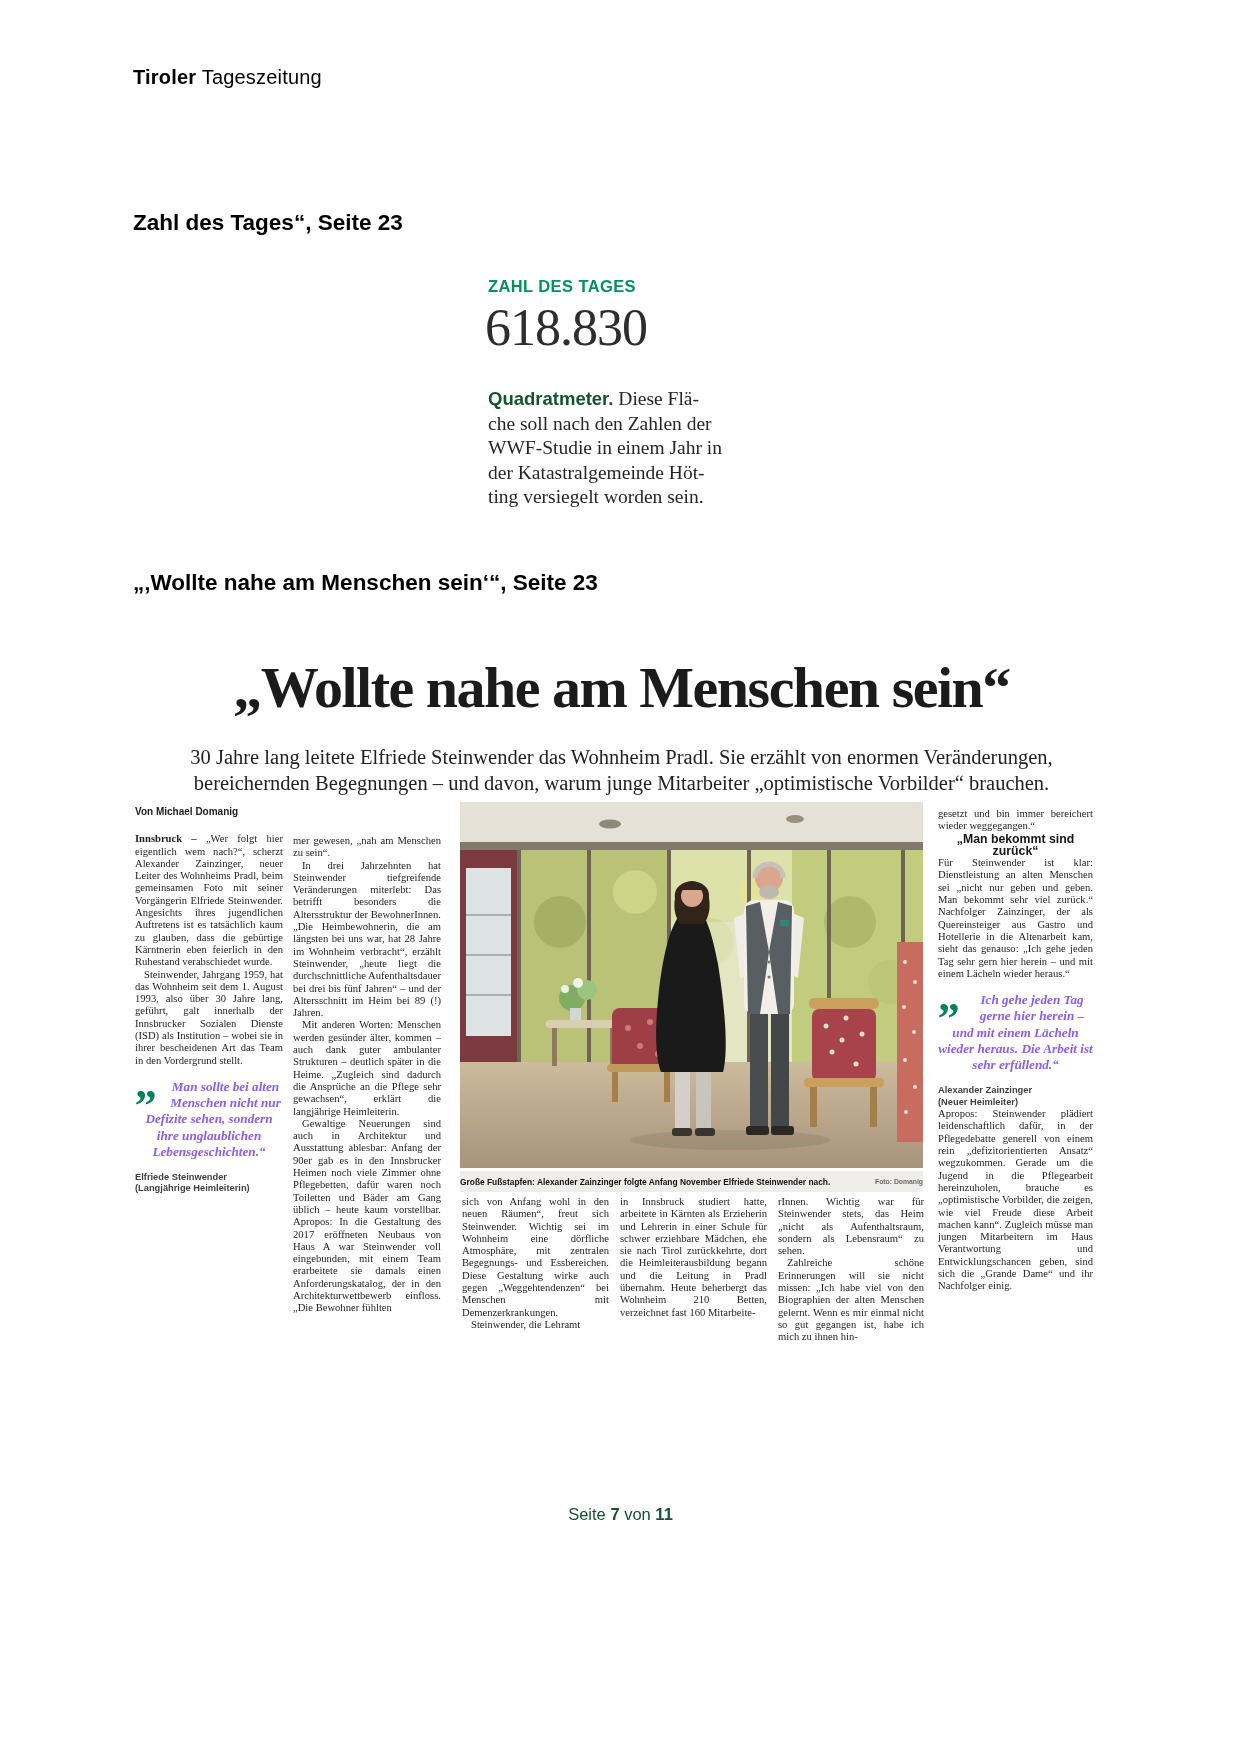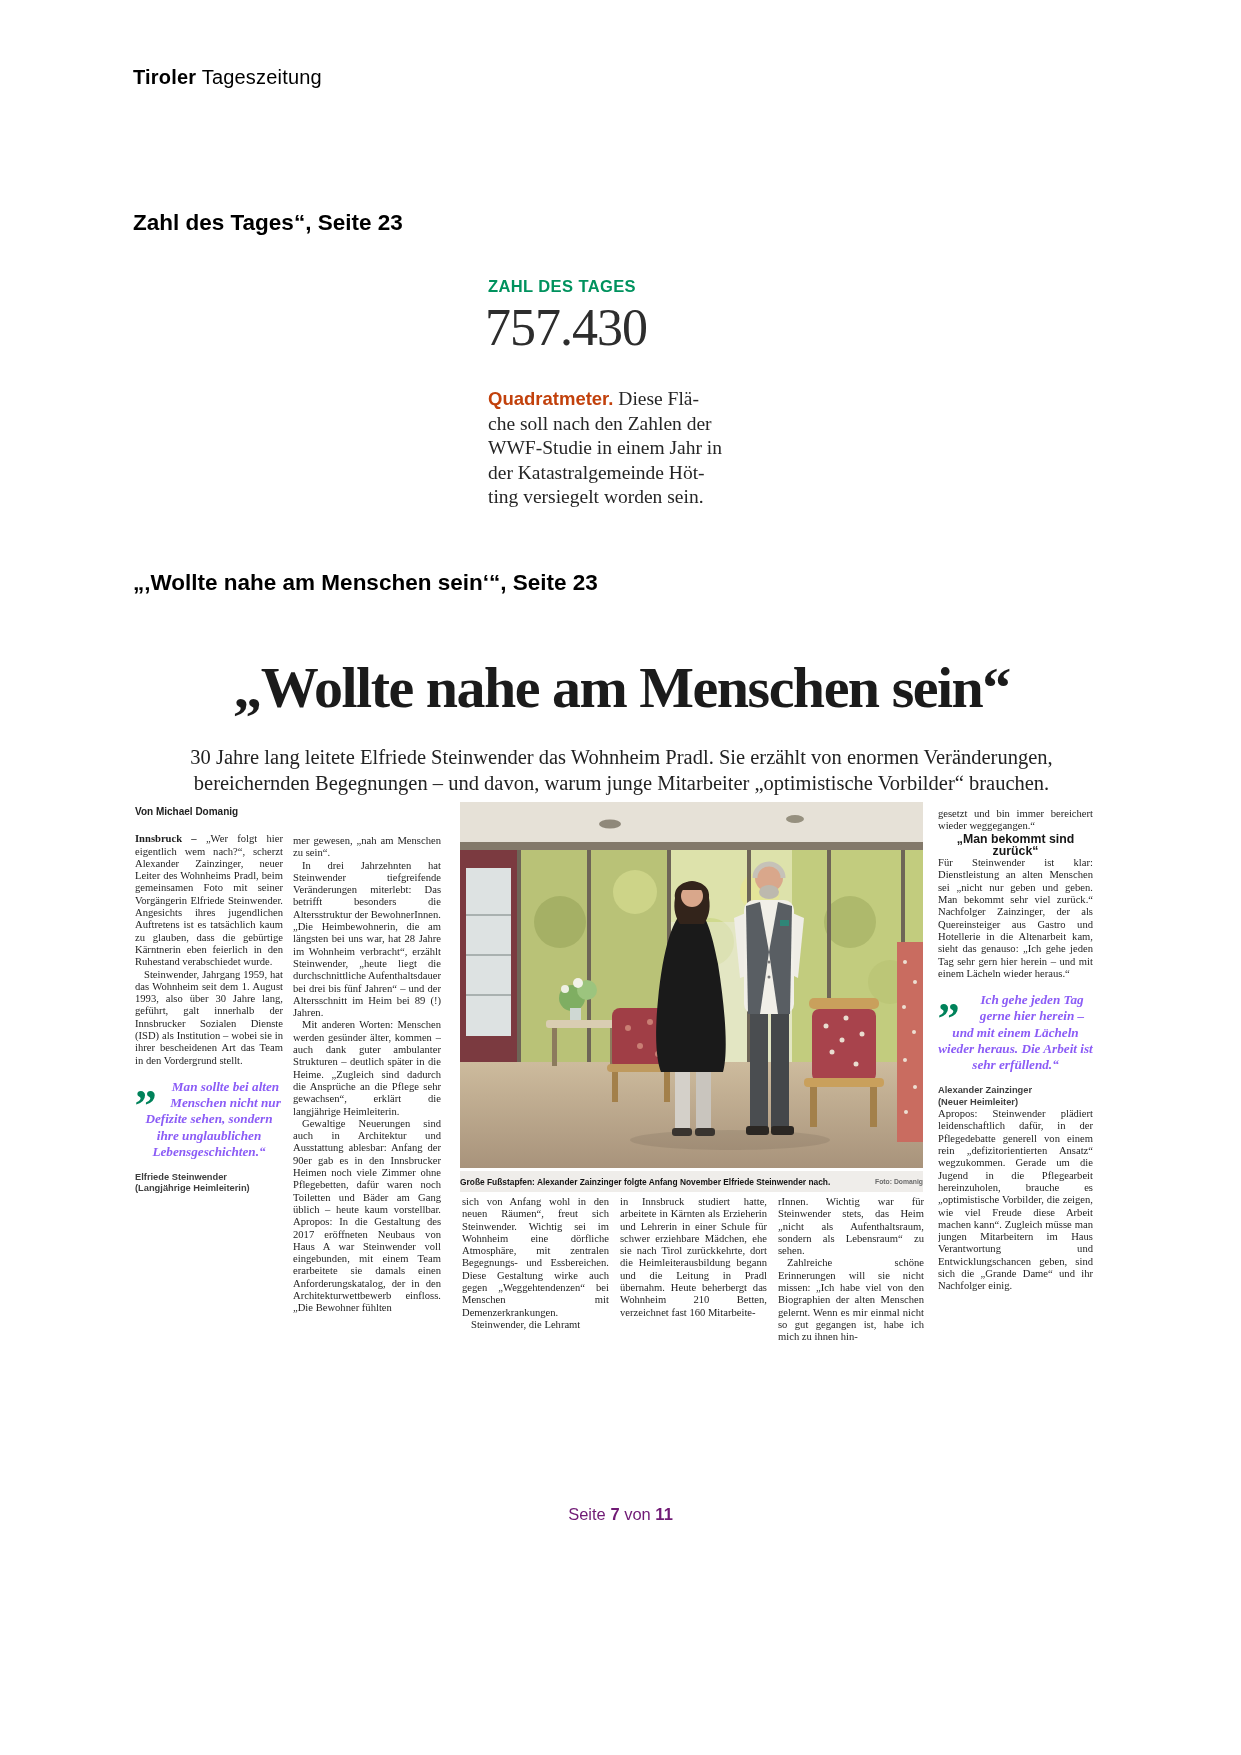--- a/index.html
+++ b/index.html
@@ -10,21 +10,21 @@
   .masthead{left:133px;top:66px;font-size:20px;letter-spacing:.2px;color:#000;}
   .h-line{font-size:22.5px;font-weight:700;color:#000;}
   .h1{left:133px;top:210px;}
   .h2{left:133px;top:570px;}
   
   .kicker{left:488px;top:277px;font-size:16.5px;font-weight:700;color:#00925e;letter-spacing:.4px;}
   .bignum{left:485px;top:301px;font-family:"Liberation Serif",serif;font-size:52px;line-height:1.05;
           color:#2d2d2d;letter-spacing:-1px;}
   .quadrat{left:488px;top:387px;width:268px;font-family:"Liberation Serif",serif;font-size:19.5px;
            line-height:24.6px;color:#262626;white-space:pre-line;}
-  .quadrat .lead{font-family:"Liberation Sans",sans-serif;font-weight:700;font-size:18.5px;color:#c2410c;}
+  .quadrat .lead{font-family:"Liberation Sans",sans-serif;font-weight:700;font-size:18.5px;color:#14532d;}
   
   .title{left:133px;top:656px;width:977px;text-align:center;font-family:"Liberation Serif",serif;
          font-size:58px;font-weight:700;letter-spacing:-1.5px;color:#1b1b1b;line-height:1.1;}
   .subtitle{left:140px;top:745px;width:963px;text-align:center;font-family:"Liberation Serif",serif;
             font-size:20.5px;line-height:25.5px;color:#222;}
   .col{position:absolute;font-family:"Liberation Serif",serif;font-size:10.6px;line-height:12.3px;
        color:#1d1d1d;text-align:justify;overflow:hidden;}
   .col p{margin:0;}
   .ind{text-indent:9px;}
   .mt{margin-top:13px;}
@@ -43,36 +43,36 @@
   .attrib{font-family:"Liberation Sans",sans-serif;font-size:9.3px;line-height:11.5px;font-weight:700;
           color:#3f3f3f;margin-top:12px;text-align:left;text-indent:0;}
   .subheadR{font-family:"Liberation Sans",sans-serif;font-size:12.3px;font-weight:700;color:#161616;
             text-align:center;margin:8px 0 6px 0;text-indent:0;}
   .photo{left:460px;top:802px;width:463px;height:366px;}
   .captionbar{left:460px;top:1171px;width:463px;height:21px;background:#efedea;display:flex;
               justify-content:space-between;align-items:center;overflow:hidden;gap:21px;}
   .captxt{font-family:"Liberation Sans",sans-serif;font-size:8.4px;font-weight:700;color:#141414;white-space:nowrap;}
   .credit{font-family:"Liberation Sans",sans-serif;font-size:6.8px;font-weight:700;color:#6a6a6a;
           white-space:nowrap;padding-left:4px;}
-  .footer{left:0;top:1505px;width:1241px;text-align:center;font-size:16.5px;color:#701a75;}
+  .footer{left:0;top:1505px;width:1241px;text-align:center;font-size:16.5px;color:#14532d;}
 </style>
 </head>
 <body>
 
 <div class="page">
 
   <div class="abs masthead">
     <span class="b">Tiroler</span><span> Tageszeitung</span>
   </div>
 
   <div class="abs h-line h1">Zahl des Tages“, Seite 23</div>
 
   <div>
     <div class="abs kicker">ZAHL DES TAGES</div>
-    <div class="abs bignum">757.430</div>
+    <div class="abs bignum">618.830</div>
     <div class="abs quadrat"><span class="lead">Quadratmeter.</span><span> Diese Flä-
 che soll nach den Zahlen der
 WWF-Studie in einem Jahr in
 der Katastralgemeinde Höt-
 ting versiegelt worden sein.</span></div>
   </div>
 
   <div class="abs h-line h2">„‚Wollte nahe am Menschen sein‘“, Seite 23</div>
 
   <div class="abs title">„Wollte nahe am Menschen sein“</div>

